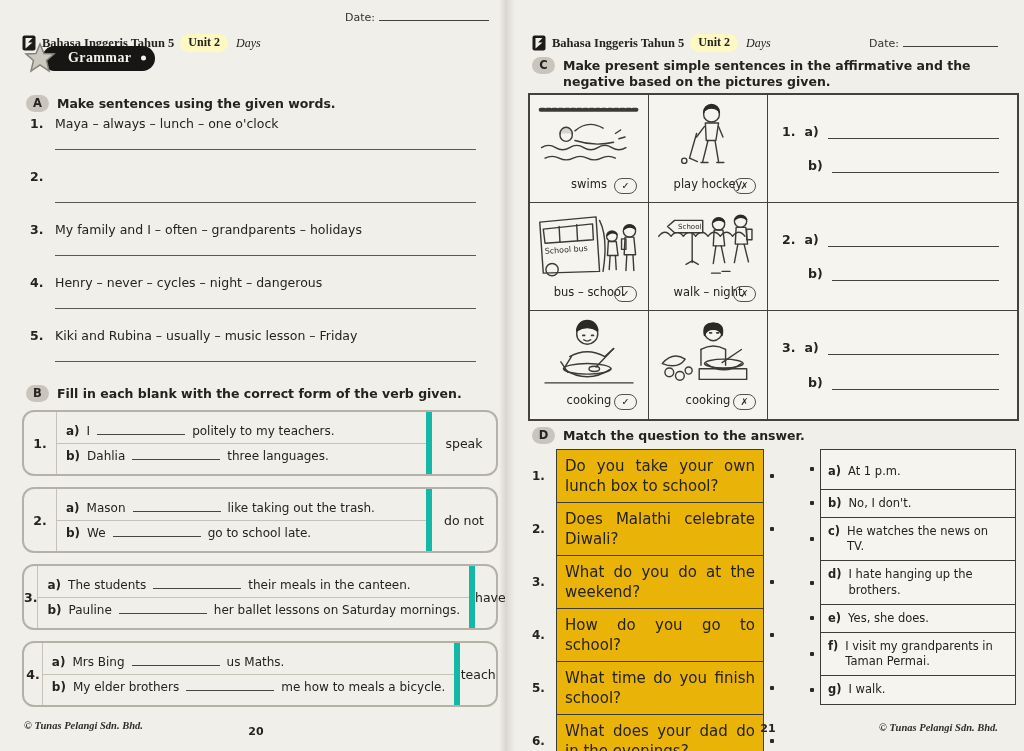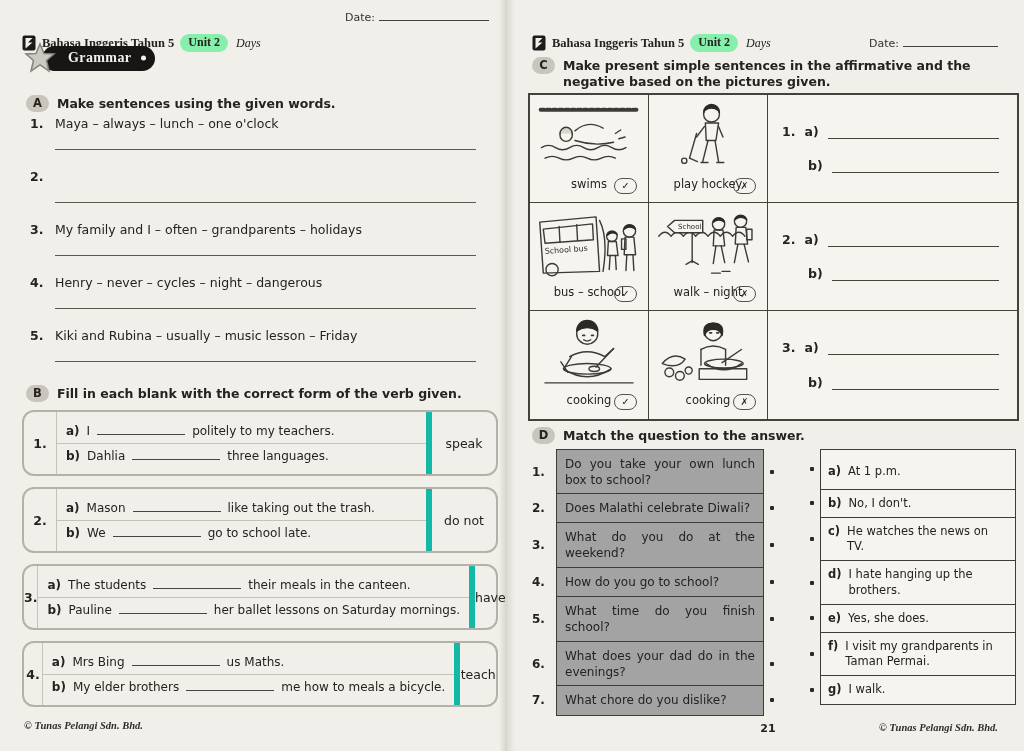--- a/index.html
+++ b/index.html
@@ -6,21 +6,21 @@
   .sheet{position:relative;width:1024px;height:751px;background:#f1efe9;overflow:hidden;
          font-family:"DejaVu Sans",sans-serif;color:#24231f;}
   .page{position:absolute;top:0;width:512px;height:751px;}
   .page.left{left:0;}
   .page.right{left:512px;}
   .spine{position:absolute;left:499px;top:0;width:16px;height:751px;
          background:linear-gradient(90deg,rgba(0,0,0,0) 0%,rgba(60,55,45,.14) 45%,rgba(60,55,45,.10) 55%,rgba(0,0,0,0) 100%);}
   
   .hdr{position:absolute;display:flex;align-items:center;gap:6px;}
   .book-title{font:bold 12.5px "Liberation Serif",serif;}
-  .unit-badge{background:#86efac;border-radius:9px;padding:1px 8px 2px;font:bold 12px "Liberation Serif",serif;}
+  .unit-badge{background:#fef9c3;border-radius:9px;padding:1px 8px 2px;font:bold 12px "Liberation Serif",serif;}
   .topic{font:italic 12px "Liberation Serif",serif;margin-left:2px;}
   .date-row{position:absolute;font-size:11px;color:#33322e;}
   .date-line{display:inline-block;width:110px;border-bottom:1.3px solid #44423d;height:10px;margin-left:4px;}
   
   .grammar{position:absolute;display:flex;align-items:center;}
   .grammar .pill{position:relative;background:#171614;color:#f4f2ec;border-radius:13px;
                  padding:4px 24px 5px 26px;font:bold 14px "Liberation Serif",serif;letter-spacing:.4px;margin-left:-14px;}
   .pill-dot{position:absolute;right:9px;top:50%;transform:translateY(-50%);width:5px;height:5px;border-radius:50%;background:#f4f2ec;}
   
   .sec-head{position:absolute;display:flex;gap:8px;align-items:flex-start;font-weight:bold;font-size:12.5px;}
@@ -60,21 +60,21 @@
               border-radius:8px;font-size:9.5px;line-height:13px;text-align:center;font-style:italic;}
   .ans-row{display:flex;align-items:flex-end;gap:9px;font-size:12.5px;}
   .ans-row.indent{margin-left:26px;}
   .ans-num{font-weight:bold;}
   .ans-line{flex:1;border-bottom:1.3px solid #45423c;margin-right:4px;height:12px;}
   
   .d-area{position:absolute;top:450px;left:20px;display:flex;}
   .d-q{width:252px;}
   .d-qrow{display:flex;align-items:center;margin-top:-1.5px;}
   .d-qnum{width:24px;font-weight:bold;font-size:12px;}
-  .d-qbox{width:190px;border:1.5px solid #3f3c37;padding:6px 8px;font-size:12px;line-height:1.35;text-align:justify;background:#a3a3a3;}
+  .d-qbox{width:190px;border:1.5px solid #3f3c37;padding:6px 8px;font-size:15px;line-height:1.35;text-align:justify;background:#eab308;}
   .dot{width:4px;height:4px;background:#2a2925;border-radius:1px;flex:0 0 auto;}
   .d-qrow .dot{margin-left:6px;}
   .d-a{margin-left:26px;width:206px;}
   .d-arow{display:flex;align-items:center;margin-top:-1.5px;}
   .d-arow .dot{margin-right:6px;}
   .d-abox{flex:1;border:1.5px solid #3f3c37;padding:6px 7px;font-size:11.5px;line-height:1.35;display:flex;gap:7px;background:#f6f4ef;}
   .d-arow:first-child .d-abox{padding-top:14px;padding-bottom:10px;}
   .d-albl{font-weight:bold;flex:0 0 auto;}
   
   .lineart{stroke:#3c3a36;stroke-width:1.6;fill:none;stroke-linecap:round;stroke-linejoin:round;}
@@ -232,20 +232,21 @@
               <span>My elder brothers</span>
               <span class="blank"></span>
               <span>me how to meals a bicycle.</span>
             </div>
         </div>
         <div class="b-verb">teach</div>
       </div>
     </div>
 
     <div class="copy" style="left:24px;bottom:20px;">© Tunas Pelangi Sdn. Bhd.</div>
+    <div class="pagenum">20</div>
   </div>
 
   <div class="page right">
 
     <div class="hdr" style="top:34px;left:20px;">
       <svg width="14" height="16" viewBox="0 0 14 16">
           <rect x="0.5" y="0.5" width="13" height="15" rx="2" fill="#1c1b19"></rect>
           <path d="M3.5 3 h7 l-4.5 4.5 h4.5 l-7 6 z" fill="#f1efe9"></path>
         </svg>
       <span class="book-title">Bahasa Inggeris Tahun 5</span>

